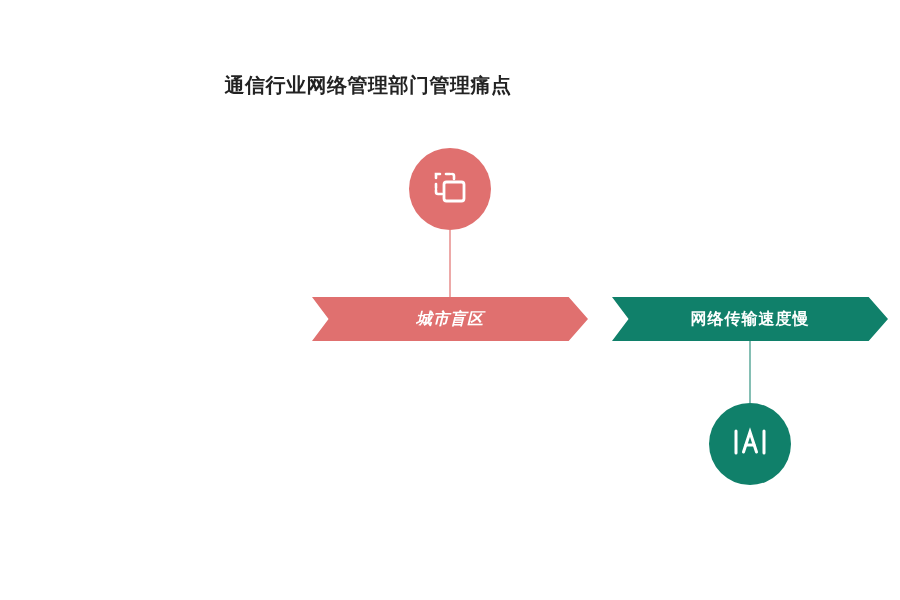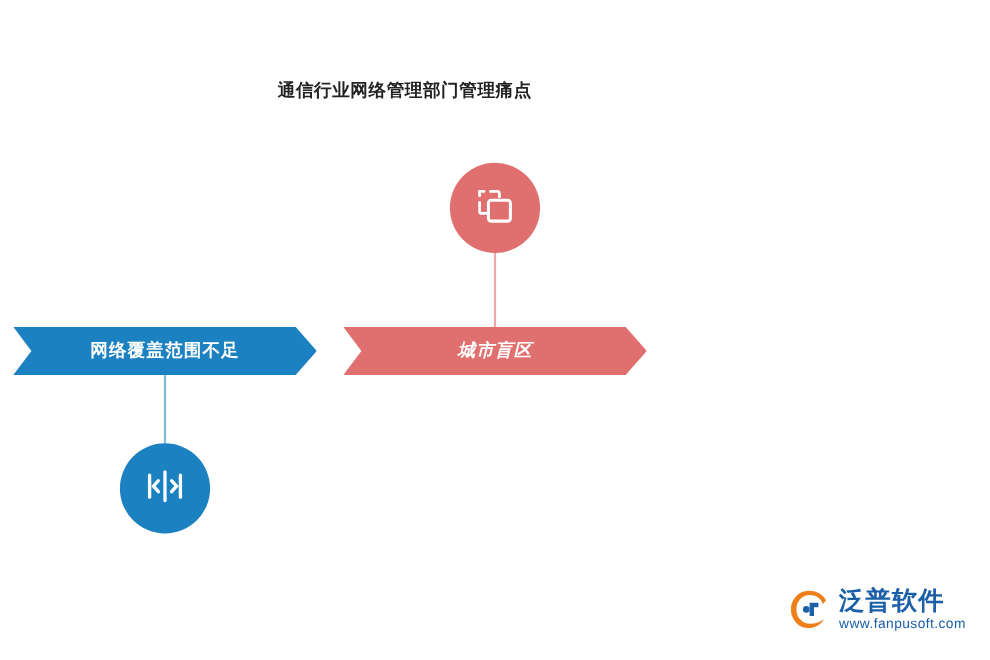--- a/index.html
+++ b/index.html
@@ -19,21 +19,21 @@
     height: 600px;
   }
 
   
   .title {
     position: absolute;
     top: 72px;
     left: 0;
     width: 736px;
     text-align: center;
-    font-size: 16px;
+    font-size: 20px;
     font-weight: bold;
     color: #222222;
     letter-spacing: 0.5px;
   }
 
   
   .col {
     position: absolute;
     top: 0;
     width: 300px;
@@ -117,42 +117,20 @@
     margin-top: 3px;
   }
 </style>
 </head>
 <body>
 
 <div class="canvas">
 
   <div class="title">通信行业网络管理部门管理痛点</div>
 
-  <div class="col col-1">
-
-    <div class="banner" style="background:#1b81c0;">
-      <span>网络覆盖范围不足</span>
-    </div>
-
-    <div class="connector connector-bottom" style="background:#7fb9da;"></div>
-
-    <div class="circle circle-bottom" style="background:#1b81c0;">
-      <span>
-        <svg width="46" height="46" viewBox="0 0 46 46" aria-hidden="true">
-          <g stroke="#ffffff" stroke-width="3" stroke-linecap="round" fill="none">
-            <line x1="9" y1="13" x2="9" y2="33"></line>
-            <line x1="37" y1="13" x2="37" y2="33"></line>
-            <line x1="23" y1="10" x2="23" y2="36"></line>
-            <polyline points="17,18 12.5,23 17,28"></polyline>
-            <polyline points="29,18 33.5,23 29,28"></polyline>
-          </g>
-        </svg>
-      </span>
-    </div>
-  </div>
 
   <div class="col col-2">
 
     <div class="circle circle-top" style="background:#e0706f;">
       <span>
         <svg width="44" height="44" viewBox="0 0 44 44" aria-hidden="true">
           <g stroke="#ffffff" stroke-width="2.6" fill="none" stroke-linecap="round">
             <path d="M8 13 V9 H12" stroke-dasharray="0"></path>
             <path d="M18 9 H22"></path>
             <path d="M8 19 V23"></path>
@@ -164,30 +142,36 @@
       </span>
     </div>
 
     <div class="connector connector-top" style="background:#eda9a8;"></div>
 
     <div class="banner" style="background:#e0706f;">
       <span>城市盲区</span>
     </div>
   </div>
 
+  <div class="col col-3">
 
-  <div class="logo">
-    <span class="logo-mark">
-      <svg width="40" height="40" viewBox="0 0 40 40" aria-hidden="true">
-        <path d="M20 3 C11 3 4 11 4 20 C4 29 11 37 20 37 C26 37 31 34 34 29
-                 C30 32 26 33 22 33 C14 33 9 27 9 20 C9 13 14 7 21 7
-                 C27 7 31 10 33 15 L36 12 C33 6 27 3 20 3 Z" fill="#ef7f1a"></path>
-        <path d="M21 14 L29 14 L29 18 L25 18 L25 26 L21 26 Z" fill="#1a5fa8"></path>
-        <circle cx="18" cy="20" r="3" fill="#1a5fa8"></circle>
-      </svg>
-    </span>
-    <span class="logo-text">
-      <span class="logo-name">泛普软件</span>
-      <span class="logo-url">www.fanpusoft.com</span>
-    </span>
+    <div class="banner" style="background:#10806a;">
+      <span>网络传输速度慢</span>
+    </div>
+
+    <div class="connector connector-bottom" style="background:#85bfb4;"></div>
+
+    <div class="circle circle-bottom" style="background:#10806a;">
+      <span>
+        <svg width="46" height="46" viewBox="0 0 46 46" aria-hidden="true">
+          <g stroke="#ffffff" stroke-width="3" stroke-linecap="round" fill="none">
+            <line x1="9" y1="12" x2="9" y2="34"></line>
+            <line x1="37" y1="12" x2="37" y2="34"></line>
+            <polyline points="16.5,33 23,13 29.5,33"></polyline>
+            <line x1="19" y1="26" x2="27" y2="26"></line>
+          </g>
+        </svg>
+      </span>
+    </div>
   </div>
+
 
 </div>
 
 </body></html>

